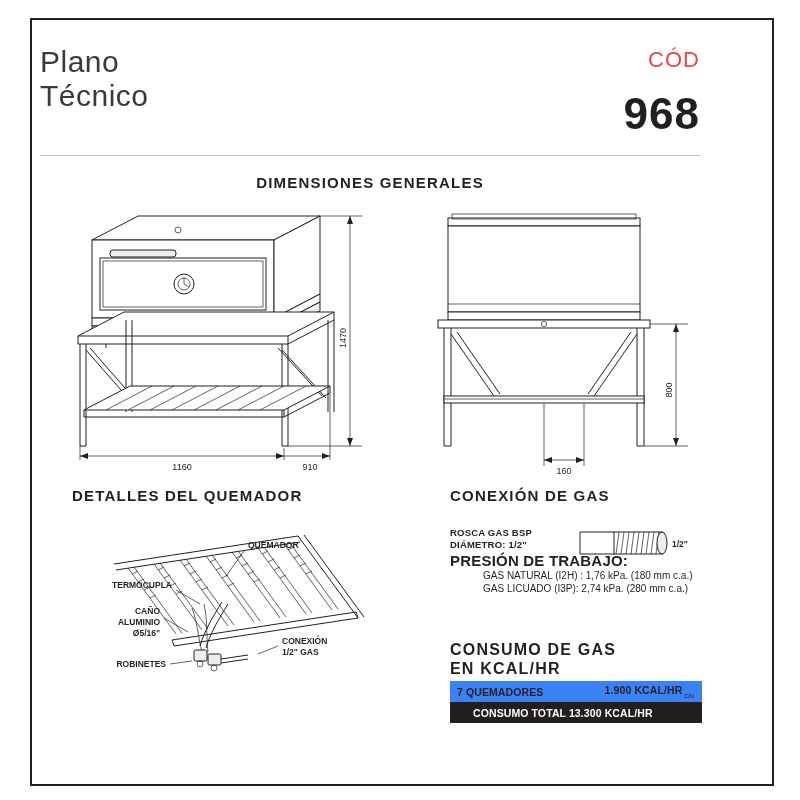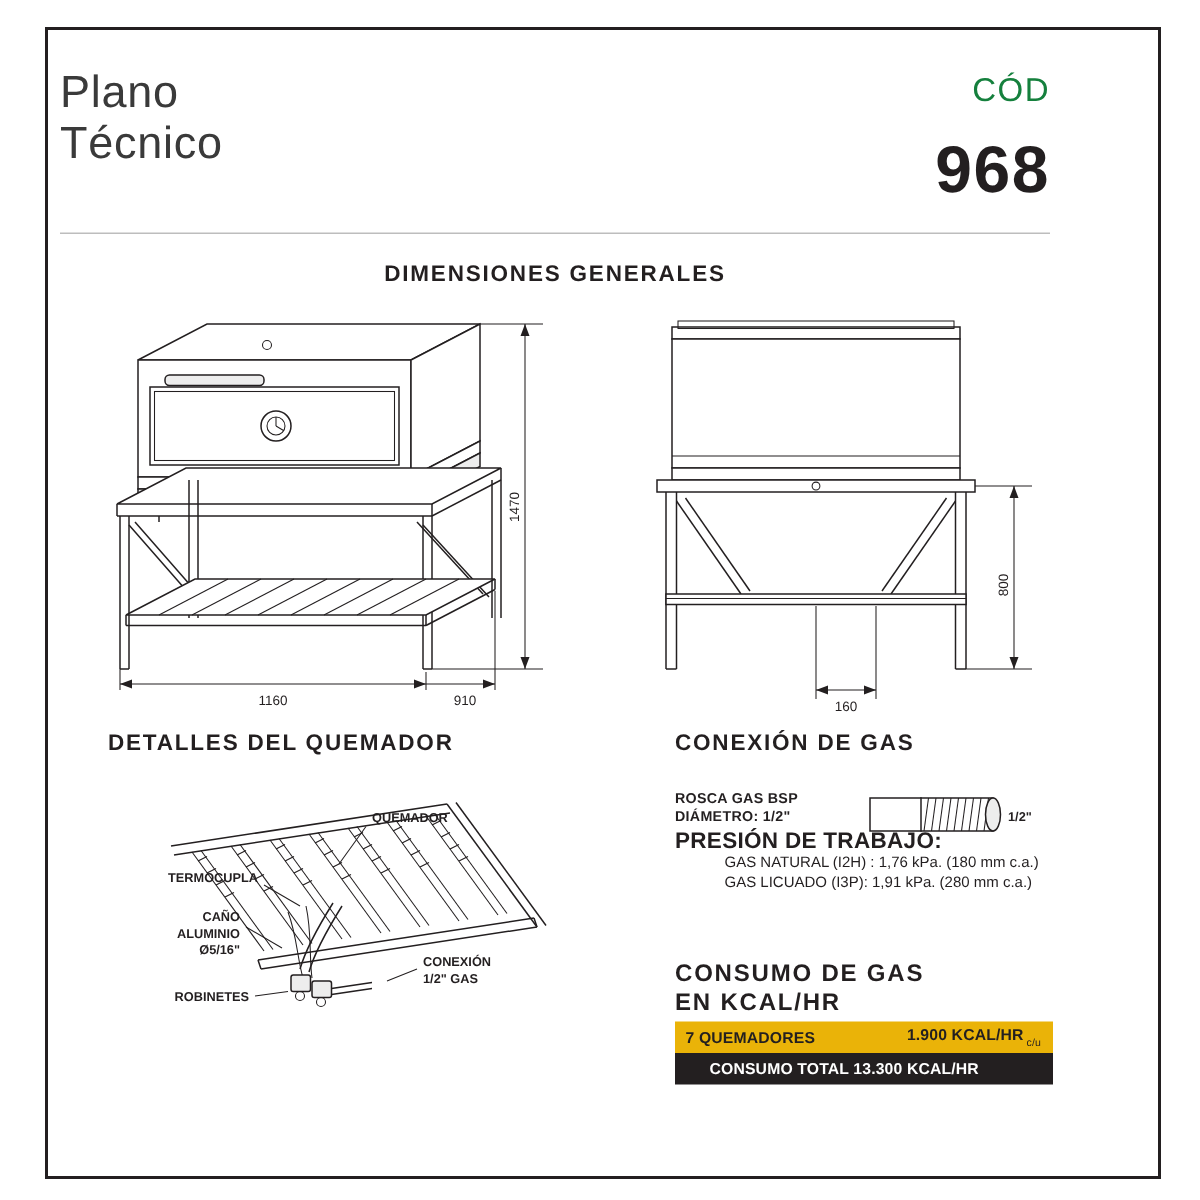--- a/index.html
+++ b/index.html
@@ -5,21 +5,21 @@
   html,body{margin:0;padding:0;background:#ffffff;}
   body{width:800px;height:800px;font-family:"Liberation Sans",sans-serif;color:#231f20;}
   .sheet{position:absolute;left:0;top:0;width:800px;height:800px;background:#fff;}
   .frame{position:absolute;left:30px;top:18px;width:740px;height:764px;border:2px solid #231f20;background:#fff;}
 
   
   .header{position:absolute;left:40px;top:45px;width:660px;height:105px;}
   .title{position:absolute;left:0;top:0;font-size:30px;font-weight:300;line-height:34px;color:#3a3a3a;letter-spacing:.5px;}
   .title .l2{display:block;}
   .codwrap{position:absolute;right:0;top:2px;text-align:right;}
-  .cod-label{font-size:22px;font-weight:300;letter-spacing:1px;color:#15803d;}
+  .cod-label{font-size:22px;font-weight:300;letter-spacing:1px;color:#ef4444;}
   .cod-num{font-size:44px;font-weight:700;letter-spacing:1px;color:#231f20;line-height:44px;margin-top:19px;}
   .hrule{position:absolute;left:40px;top:155px;width:660px;height:1px;background:#bdbdbd;}
 
   
   .sec{position:absolute;font-size:15px;font-weight:700;letter-spacing:1.2px;color:#231f20;}
   #sec-dim{left:0;top:174px;width:740px;text-align:center;}
   #sec-quem{left:72px;top:487px;}
   #sec-gas{left:450px;top:487px;}
   #sec-consumo{left:450px;top:640px;font-size:16px;line-height:19px;}
 
@@ -39,21 +39,21 @@
   .gb-b{font-size:9.5px;font-weight:700;line-height:11.5px;letter-spacing:.2px;}
   .gb-n{font-size:10px;font-weight:400;line-height:13px;margin-left:33px;}
   .gb-t{margin-top:2px;font-size:15px;font-weight:700;letter-spacing:.2px;}
 
   
   .nozzle{position:absolute;left:578px;top:524px;}
 
   
   .ctable{position:absolute;left:450px;top:681px;width:252px;}
   .crow{display:flex;align-items:center;height:21px;font-size:10.5px;font-weight:700;letter-spacing:.1px;}
-  .crow.r1{background:#eab308;color:#231f20;padding-left:7px;}
+  .crow.r1{background:#3b82f6;color:#231f20;padding-left:7px;}
   .crow.r2{background:#231f20;color:#ffffff;padding-left:23px;}
   .crow .c-left{flex:0 0 auto;}
   .crow .c-right{margin-left:auto;padding-right:8px;}
   .cu{font-size:7px;font-weight:400;vertical-align:sub;margin-left:2px;}
 </style>
 </head>
 <body>
 
 <div class="sheet">
   <div class="frame"></div>
@@ -309,21 +309,21 @@
       <text class="calltxt" x="210" y="132">CONEXIÓN</text>
       <text class="calltxt" x="210" y="143">1/2" GAS</text>
     </svg>
   </div>
 
   <div class="gasblock">
     <div class="gb-b">ROSCA GAS BSP</div>
     <div class="gb-b">DIÁMETRO: 1/2"</div>
     <div class="gb-t">PRESIÓN DE TRABAJO:</div>
     <div class="gb-n">GAS NATURAL (I2H) : 1,76 kPa. (180 mm c.a.)</div>
-    <div class="gb-n">GAS LICUADO (I3P): 1,91 kPa. (280 mm c.a.)</div>
+    <div class="gb-n">GAS LICUADO (I3P): 2,74 kPa. (280 mm c.a.)</div>
   </div>
 
   <div class="nozzle">
     <svg width="120" height="40" viewBox="0 0 120 40">
 
       <polygon class="fillw" points="2,8 36,8 50,19 36,30 2,30"></polygon>
 
       <rect class="fillw" x="36" y="8" width="48" height="22"></rect>
       <g class="lnt">
         <line x1="41" y1="8" x2="38" y2="30"></line>

